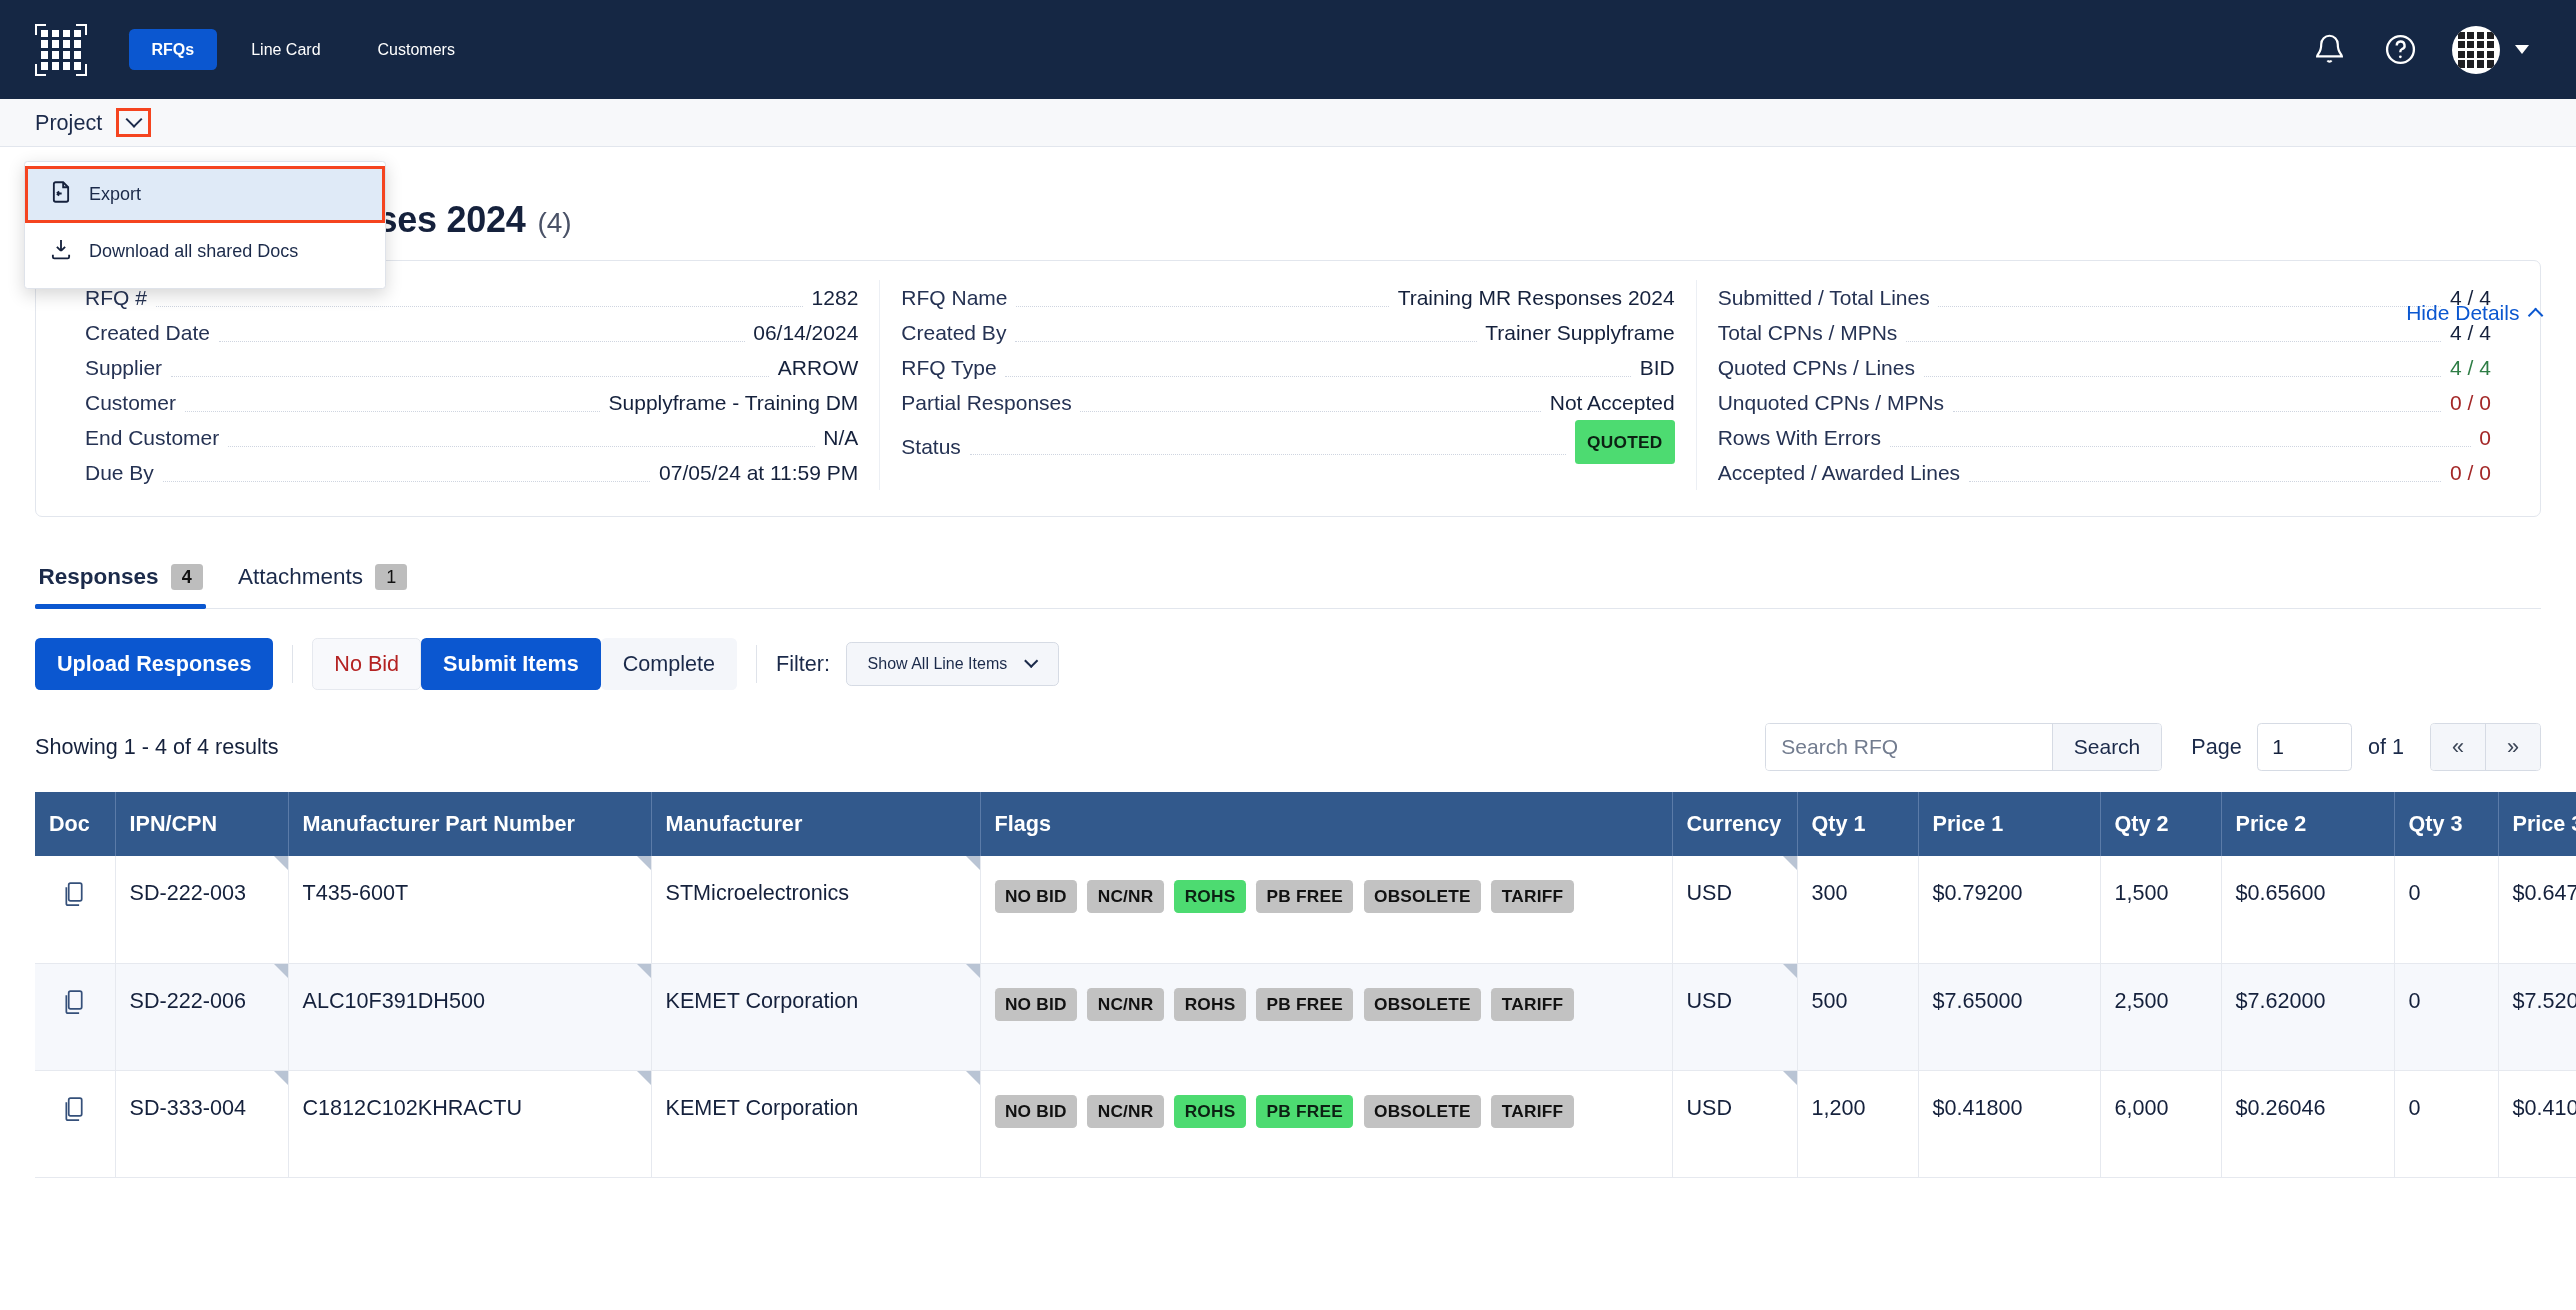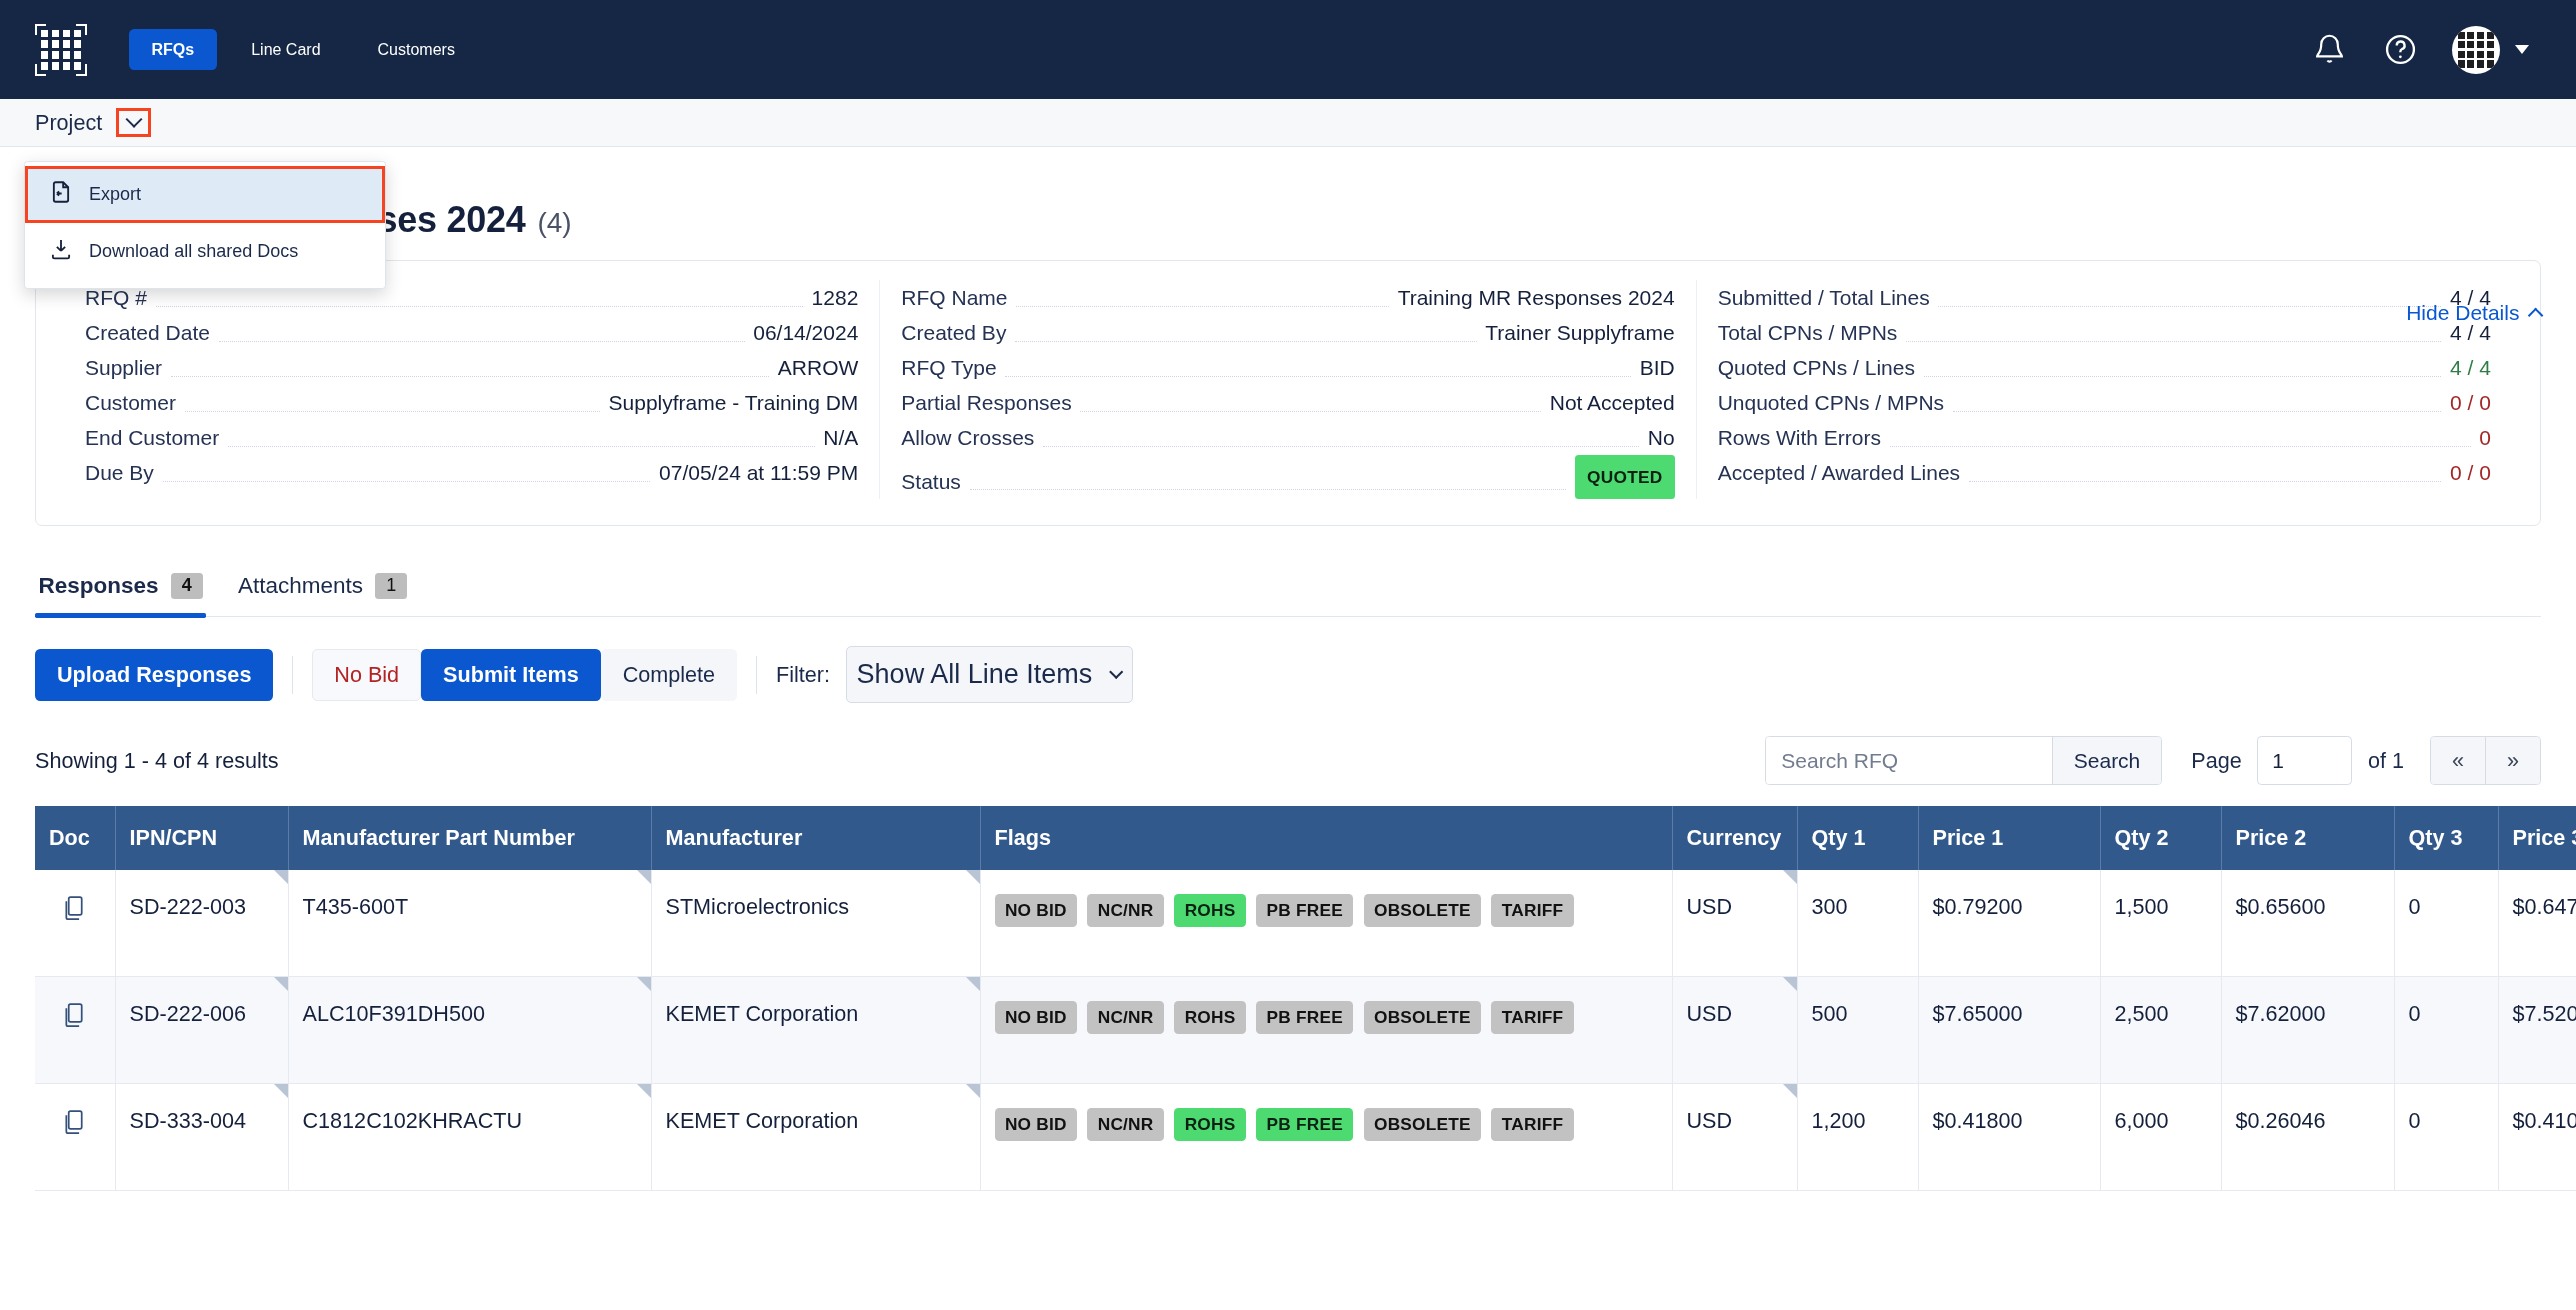--- a/index.html
+++ b/index.html
@@ -124,21 +124,21 @@
     font-size: 21.6px; padding: 12px 21px; border-radius: 5.2px; cursor: pointer;
     border: 0.9px solid transparent; background: #f4f6fa; color: #1b2a4a; white-space: nowrap;
   }
   .btn.primary { background: #0b57d0; color: #fff; font-weight: 600; }
   .btn.danger-text { color: #b42222; border: 0.9px solid #e6e9ef; background: #f8f9fc; }
   .vsep { width: 0.9px; height: 38px; background: #dfe3ea; margin: 0 19px; }
   .group { display: flex; align-items: center; gap: 0; }
   .group .btn { border-radius: 5.2px; }
   .filter-label { font-size: 21.6px; margin-right: 15.6px; color: #1b2a4a; }
   .select {
-    font-size: 27px; padding: 12px 10px; border: 0.9px solid #d6dbe4; border-radius: 5.2px;
+    font-size: 16px; padding: 12px 21px; border: 0.9px solid #d6dbe4; border-radius: 5.2px;
     background: #f4f6fa; display: flex; align-items: center; gap: 19px; cursor: pointer; color: #1b2a4a;
   }
   .chev-sm { width: 10.4px; height: 10.4px; border-right: 2.6px solid #1b2a4a; border-bottom: 2.6px solid #1b2a4a; transform: rotate(45deg); margin-top: -5.2px; }
 
   
   .results-row { display: flex; align-items: center; margin-top: 33px; }
   .results-text { font-size: 21.6px; color: #15213c; }
   .results-right { margin-left: auto; display: flex; align-items: center; gap: 0; }
   .search-wrap { display: flex; border: 0.9px solid #d6dbe4; border-radius: 4.3px; overflow: hidden; }
   .search-input { border: none; outline: none; font-size: 21px; padding: 11.2px 15.6px; width: 286px; font-family: inherit; color: #15213c; background:#fff; }
@@ -346,25 +346,20 @@
       </div>
       <div class="drow">
         <span class="dlabel">RFQ Type</span>
         <span class="ddots"></span>
         <span class="dvalue">BID</span>
       </div>
       <div class="drow">
         <span class="dlabel">Partial Responses</span>
         <span class="ddots"></span>
         <span class="dvalue">Not Accepted</span>
-      </div>
-      <div class="drow">
-        <span class="dlabel">Allow Crosses</span>
-        <span class="ddots"></span>
-        <span class="dvalue">No</span>
       </div>
       <div class="drow">
         <span class="dlabel">Status</span>
         <span class="ddots"></span>
         <span class="status-pill">QUOTED</span>
       </div>
     </div>
 
     <div class="details-col">
       <div class="drow">

